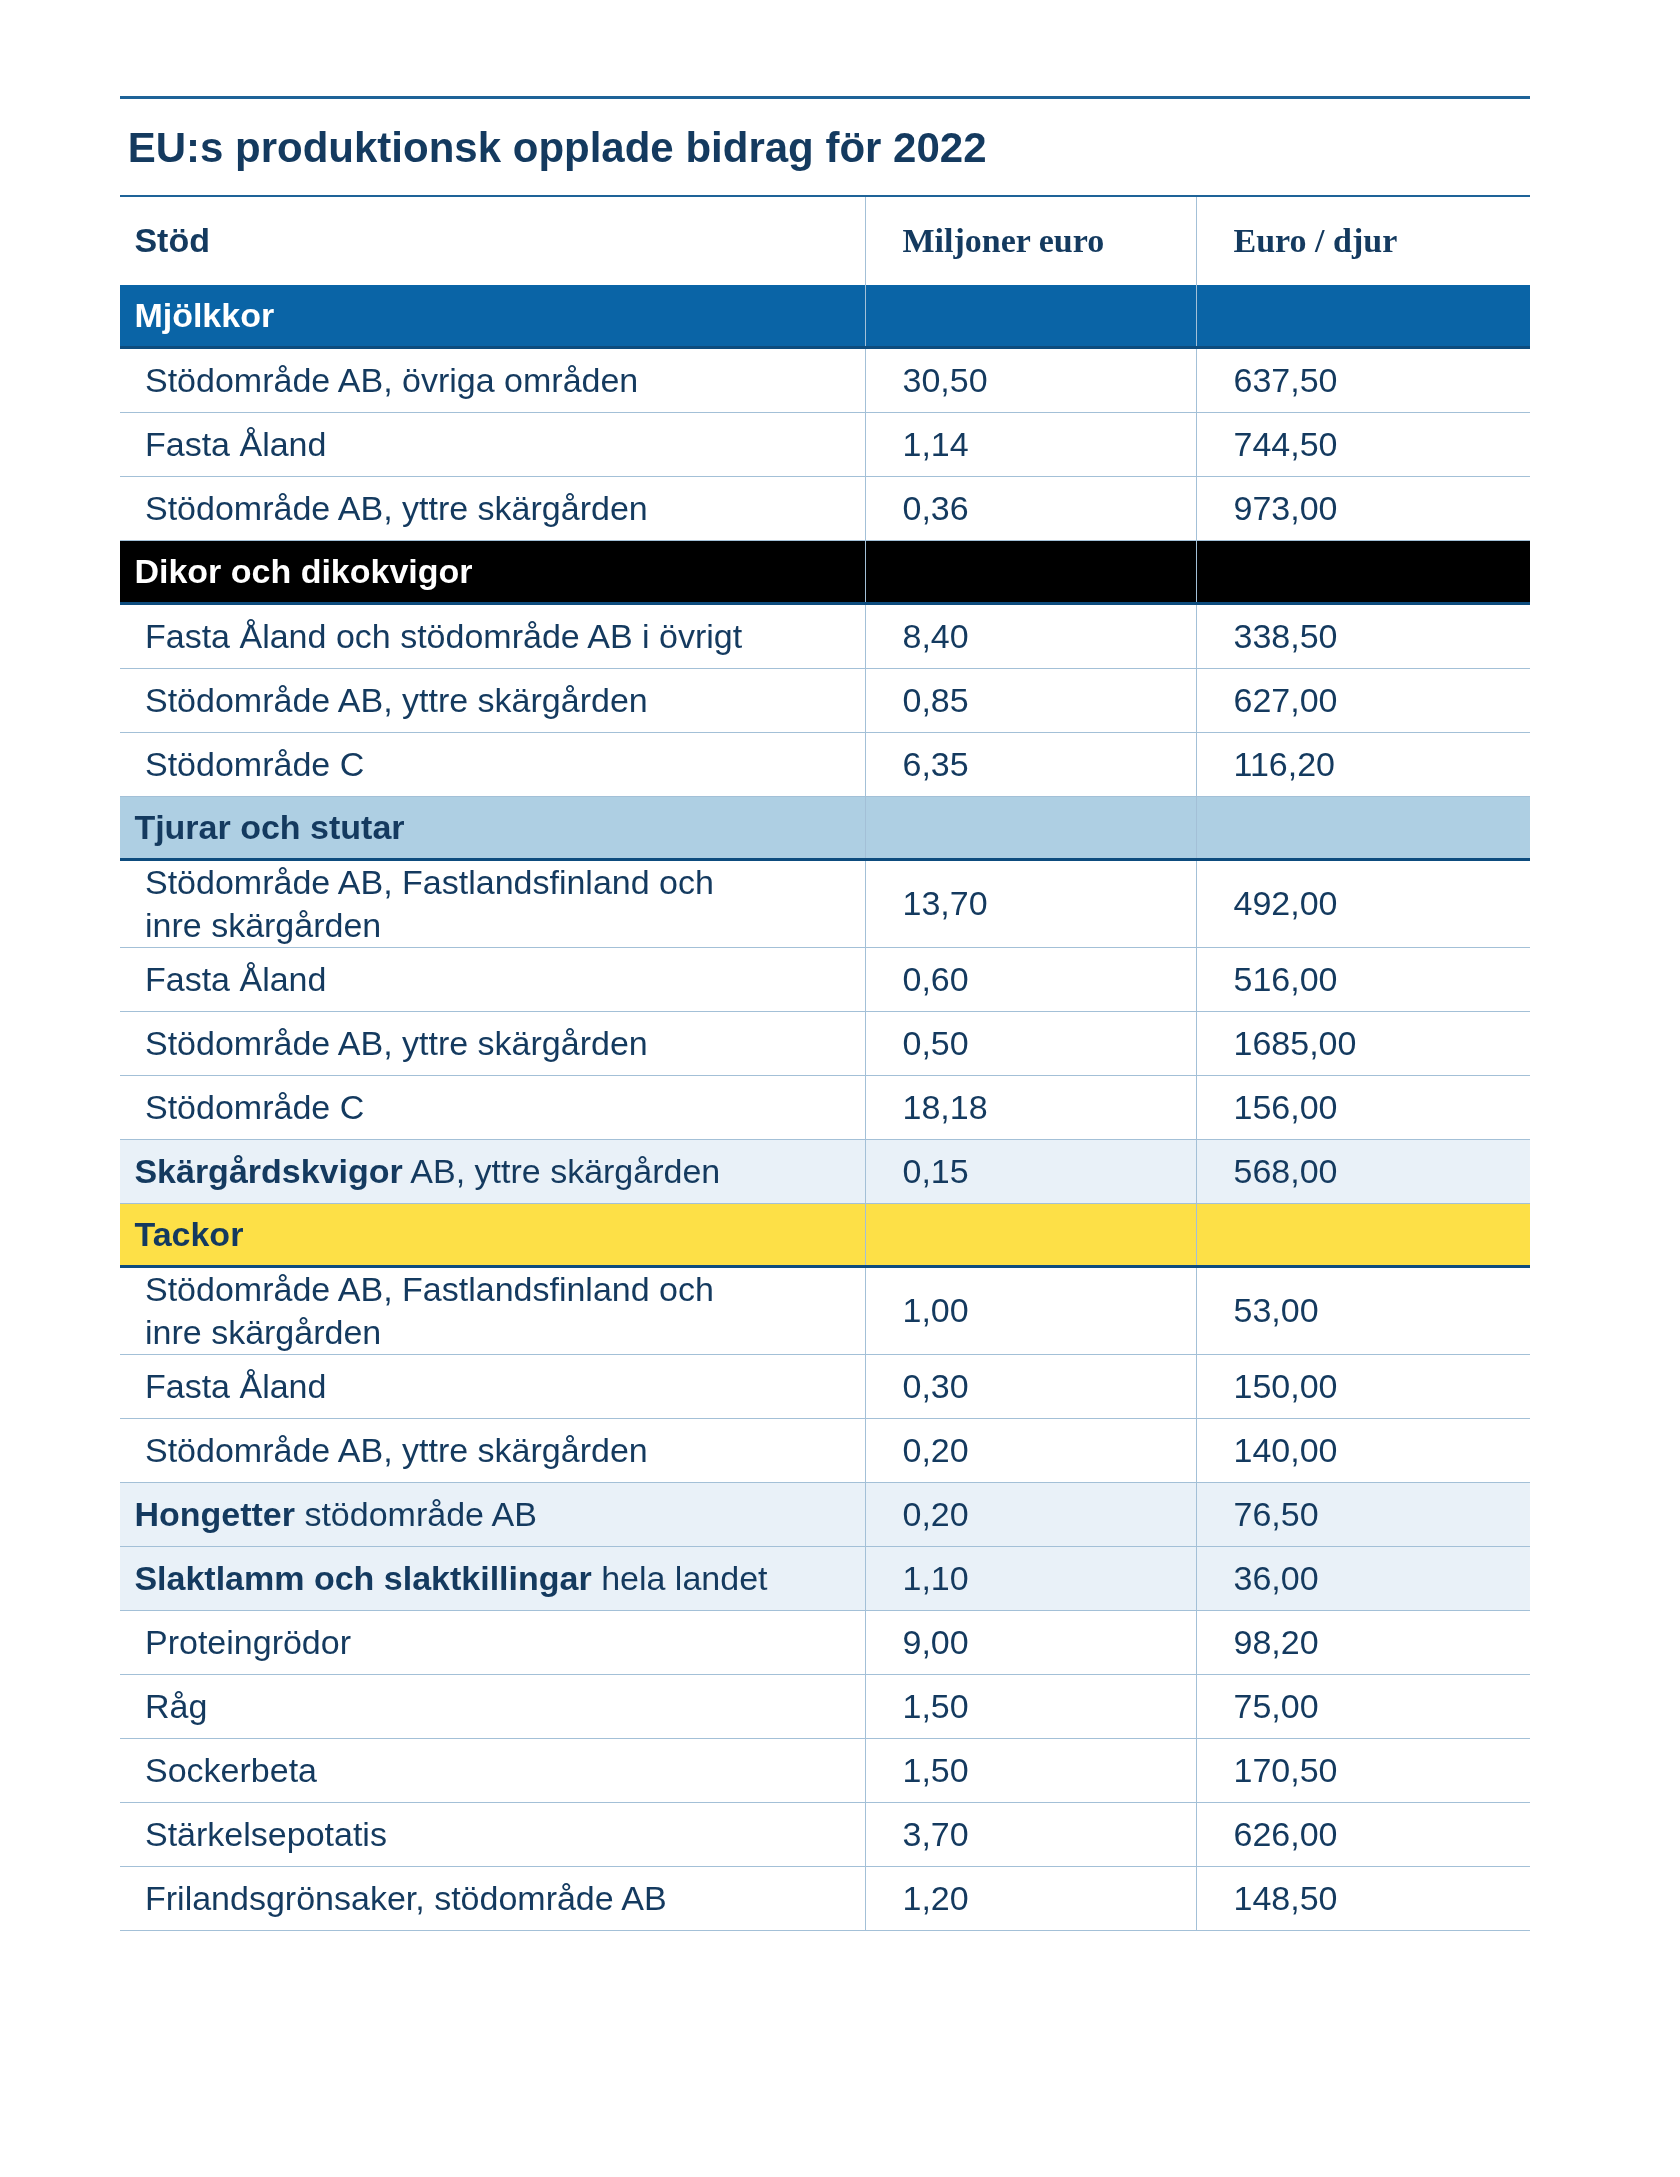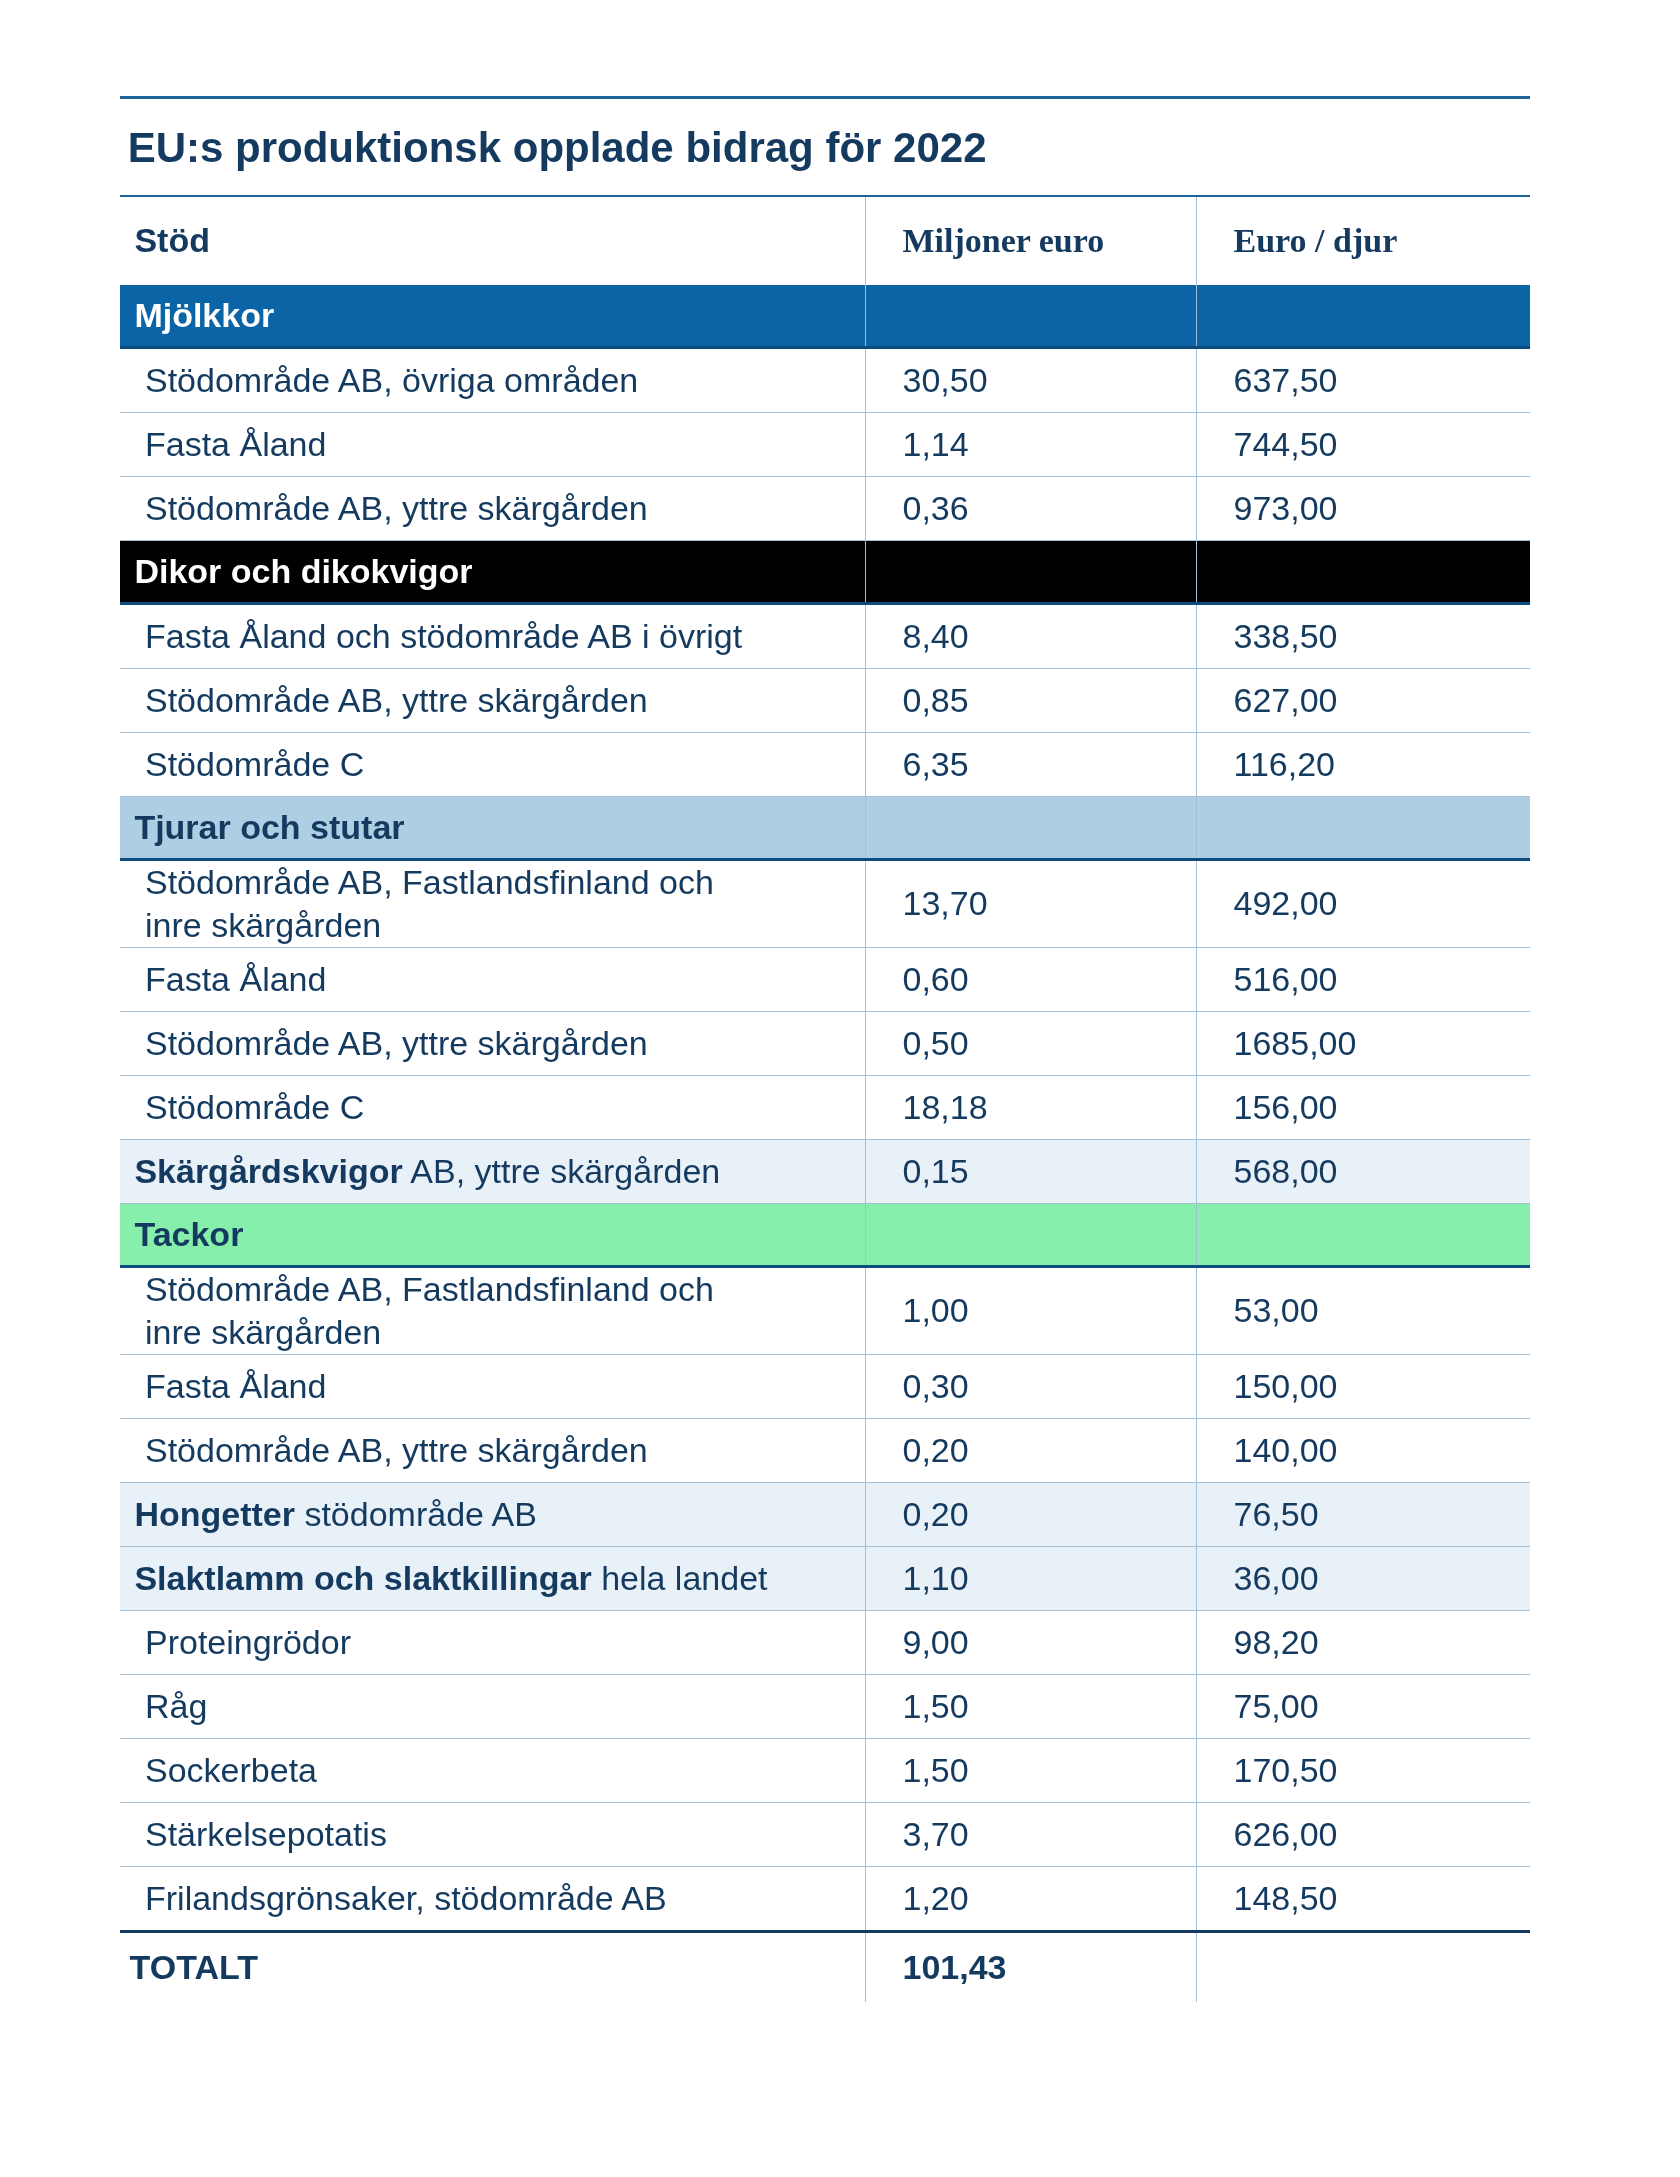--- a/index.html
+++ b/index.html
@@ -86,21 +86,21 @@
   }
   tr.section-dark td:first-child,
   tr.section-medium td:first-child,
   tr.section-light td:first-child,
   tr.section-pale td:first-child,
   tr.section-green td:first-child { padding-left: 14.4px; }
 
   tr.section-dark td   { background: #0a64a6; color: #ffffff; border-bottom: 3.8px solid #0d4c7e; }
   tr.section-medium td { background: #000000; color: #ffffff; border-bottom: 3.8px solid #0d4c7e; }
   tr.section-light td  { background: #aecfe3; color: #143a5f; border-bottom: 3.8px solid #0d4c7e; }
-  tr.section-pale td   { background: #86efac; color: #143a5f; border-bottom: 3.8px solid #0d4c7e; }
+  tr.section-pale td   { background: #fde047; color: #143a5f; border-bottom: 3.8px solid #0d4c7e; }
   tr.section-green td  { background: #bfe2bc; color: #143a5f; border-bottom: 3.8px solid #57ac5b; }
 
   tr.total td {
     height: 69px;
     font-weight: 700;
     border-top: 3.8px solid #143a5f;
   }
   tr.total td:first-child { padding-left: 9.6px; }
 </style>
 </head>
@@ -244,21 +244,16 @@
         <tr class="data">
           <td>Stärkelsepotatis</td>
           <td>3,70</td>
           <td>626,00</td>
         </tr>
         <tr class="data">
           <td>Frilandsgrönsaker, stödområde AB</td>
           <td>1,20</td>
           <td>148,50</td>
         </tr>
-        <tr class="total">
-          <td>TOTALT</td>
-          <td>101,43</td>
-          <td></td>
-        </tr>
       </tbody>
   </table>
 </div>
 
 
 </body></html>

